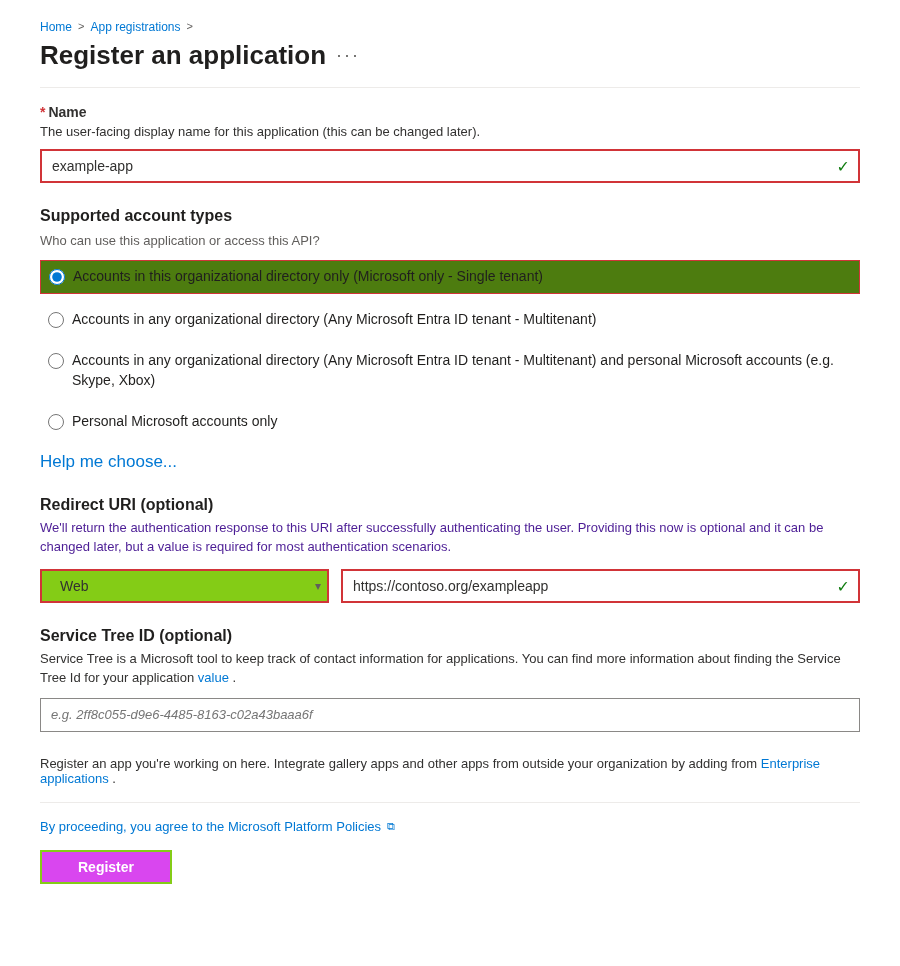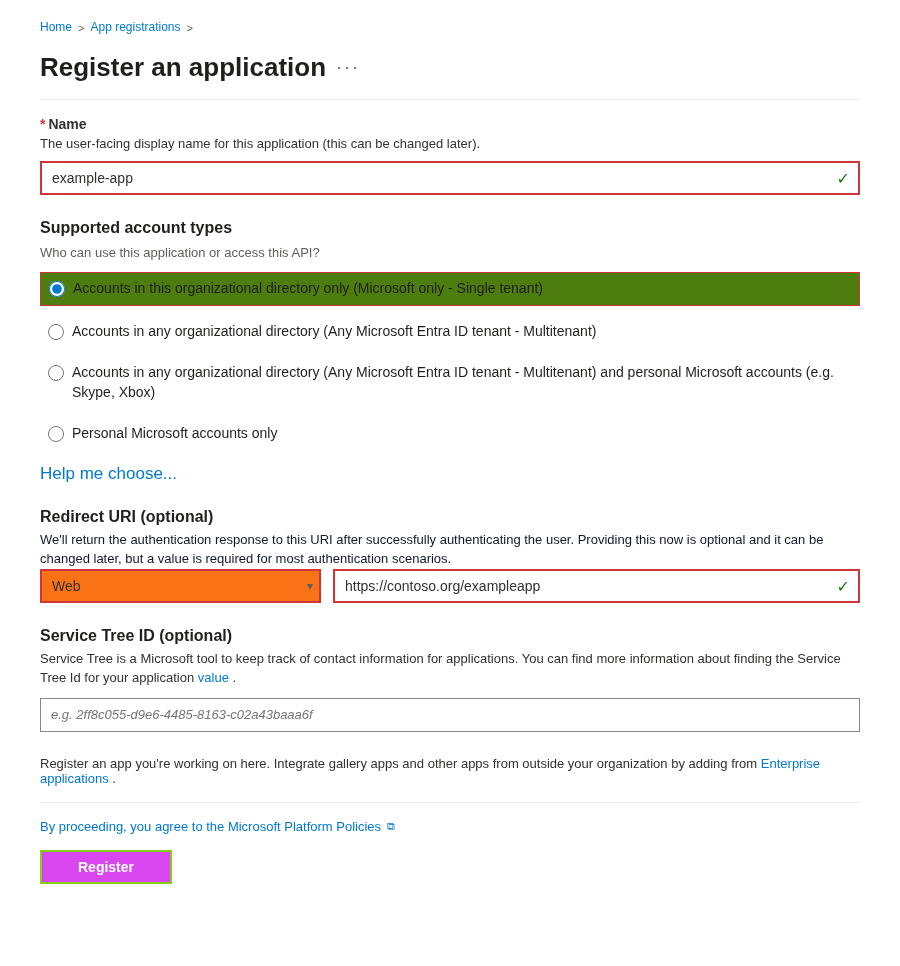--- a/index.html
+++ b/index.html
@@ -8,24 +8,24 @@
       font-size: 14px;
       color: #323130;
       background: #fff;
       padding: 20px 40px 40px 40px;
       max-width: 900px;
     }
 
     
     .breadcrumb {
       display: flex;
-      align-items: flex-end;
+      align-items: flex-start;
       gap: 6px;
       font-size: 12px;
-      margin-bottom: 18px;
+      margin-bottom: 6px;
     }
     .breadcrumb a {
       color: #0078d4;
       text-decoration: none;
     }
     .breadcrumb-sep { color: #605e5c; font-size: 11px; }
 
     
     .page-title {
       font-size: 26px;
@@ -135,46 +135,46 @@
       color: #0078d4;
       text-decoration: none;
       font-size: 17px;
       display: inline-block;
       margin-top: 4px;
     }
 
     
     .redirect-desc {
       font-size: 13px;
-      color: #0f172a;
-      margin-bottom: 0;
+      color: #4c1d95;
+      margin-bottom: 12px;
       max-width: 820px;
       line-height: 1.5;
     }
 
     .redirect-row {
       display: flex;
       align-items: center;
       gap: 12px;
       max-width: 820px;
     }
 
     .select-wrapper {
       position: relative;
       min-width: 150px;
     }
     .select-wrapper select {
       appearance: none;
       width: 100%;
       height: 34px;
       border: 2px solid #d13438;
-      padding: 4px 30px 4px 10px;
-      font-size: 14px;
-      color: #323130;
-      background: #f97316;
+      padding: 4px 30px 4px 18px;
+      font-size: 14px;
+      color: #323130;
+      background: #84cc16;
       cursor: pointer;
       outline: none;
     }
     .select-arrow {
       position: absolute;
       right: 8px;
       top: 50%;
       transform: translateY(-50%);
       pointer-events: none;
       color: #605e5c;

